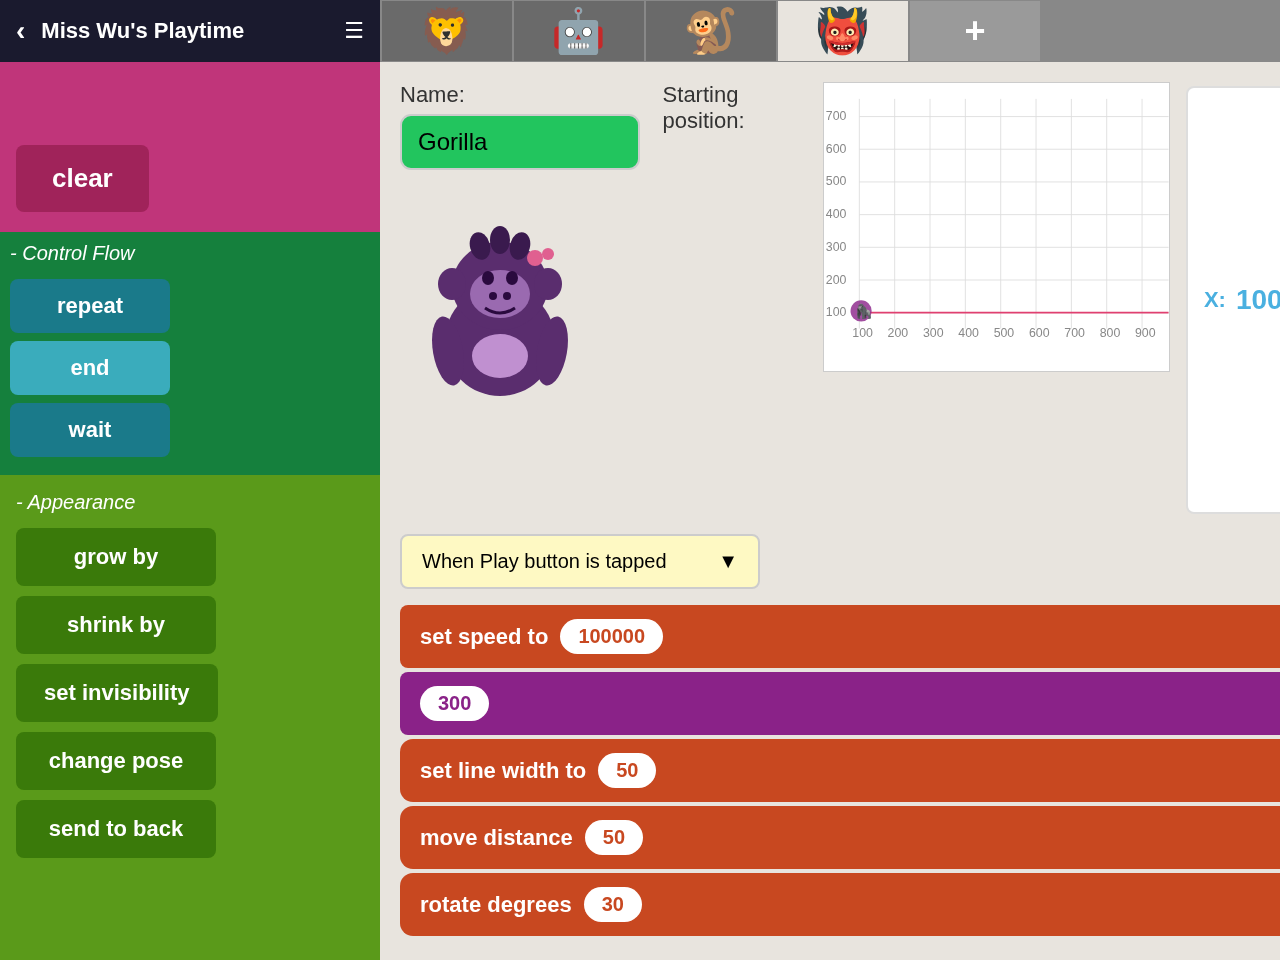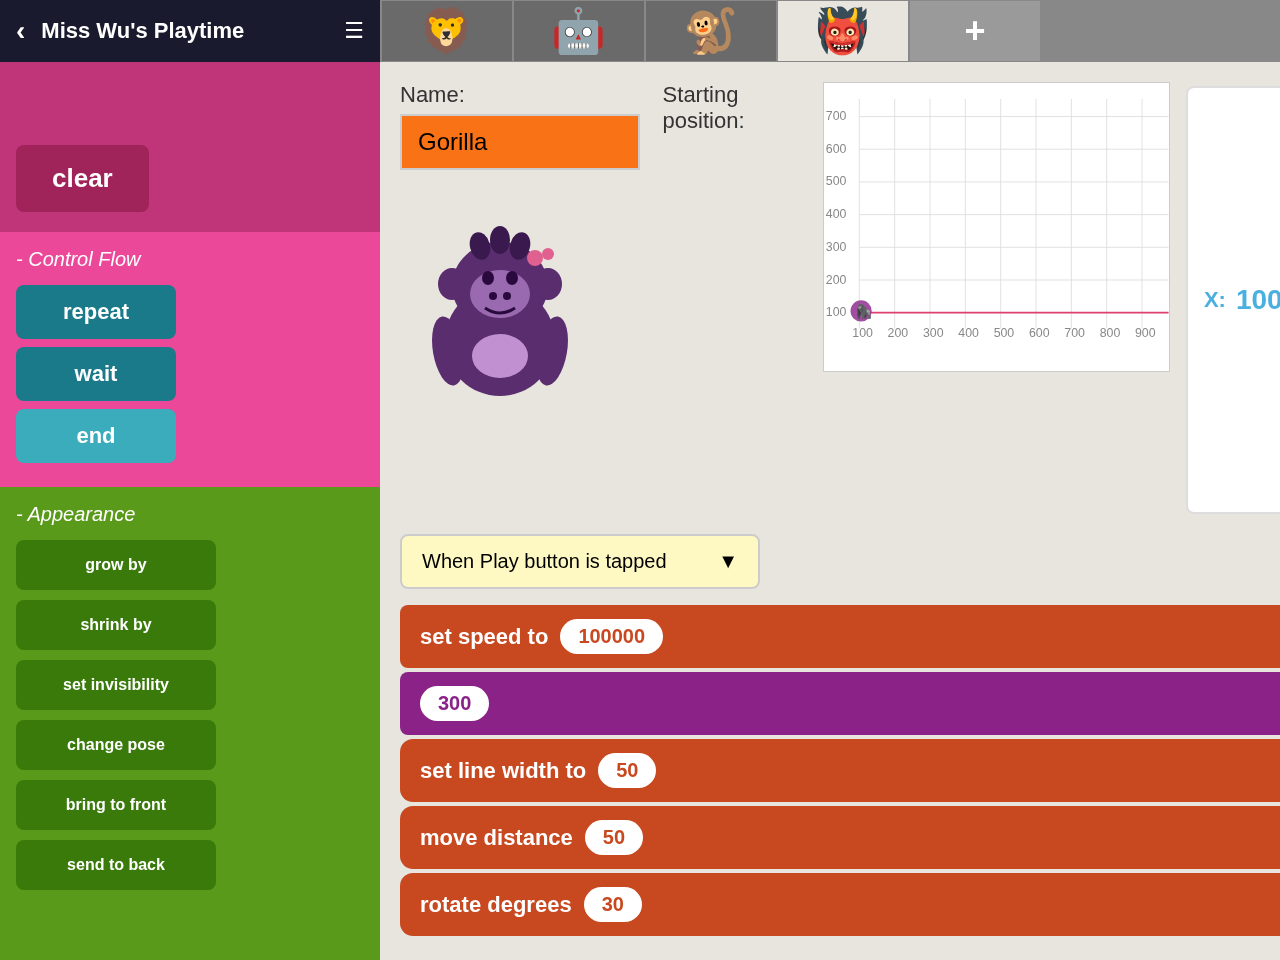--- a/index.html
+++ b/index.html
@@ -73,22 +73,22 @@
       border: none;
       padding: 18px 36px;
       font-size: 26px;
       border-radius: 8px;
       cursor: pointer;
       font-weight: bold;
     }
 
     
     .control-flow-section {
-      background: #ec4899;
-      padding: 16px;
+      background: #15803d;
+      padding: 10px;
     }
 
     .section-label {
       color: white;
       font-size: 20px;
       margin-bottom: 14px;
       font-style: italic;
     }
 
     .cf-btn {
@@ -124,21 +124,21 @@
       background: #5a9a1a;
       padding: 16px;
       flex: 1;
     }
 
     .ap-btn {
       background: #3a7a0a;
       color: white;
       border: none;
       padding: 16px 28px;
-      font-size: 16px;
+      font-size: 22px;
       border-radius: 8px;
       cursor: pointer;
       font-weight: bold;
       margin-bottom: 10px;
       display: block;
       min-width: 200px;
     }
 
     
     #main {
@@ -207,23 +207,23 @@
       width: 260px;
     }
 
     .name-label {
       font-size: 22px;
       color: #333;
       margin-bottom: 6px;
     }
 
     .name-input {
-      background: #f97316;
+      background: #22c55e;
       border: 2px solid #ccc;
-      border-radius: 0;
+      border-radius: 11px;
       padding: 12px 16px;
       font-size: 24px;
       width: 240px;
     }
 
     .gorilla-img {
       width: 200px;
       height: 200px;
       display: flex;
       align-items: center;
@@ -393,31 +393,30 @@
 
   <div id="sidebar-content">
 
     <div class="clear-section">
       <button class="clear-btn">clear</button>
     </div>
 
     <div class="control-flow-section">
       <div class="section-label">- Control Flow</div>
       <button class="cf-btn">repeat</button>
+      <button class="cf-btn cf-indent cf-end">end</button>
       <button class="cf-btn cf-wait">wait</button>
-      <button class="cf-btn cf-indent cf-end">end</button>
     </div>
 
     <div class="appearance-section">
       <div class="section-label">- Appearance</div>
       <button class="ap-btn">grow by</button>
       <button class="ap-btn">shrink by</button>
       <button class="ap-btn">set invisibility</button>
       <button class="ap-btn">change pose</button>
-      <button class="ap-btn">bring to front</button>
       <button class="ap-btn">send to back</button>
     </div>
 
   </div>
 </div>
 
 <div id="main">
 
   <div id="char-strip">
     <div class="char-thumb">

